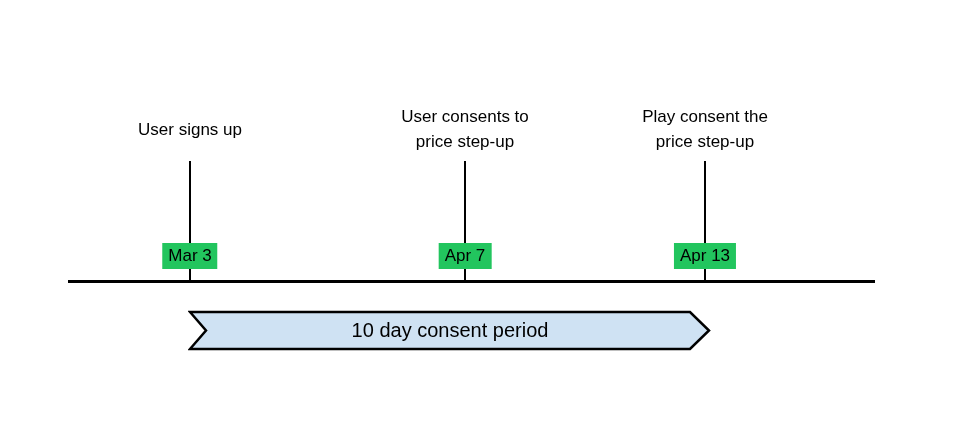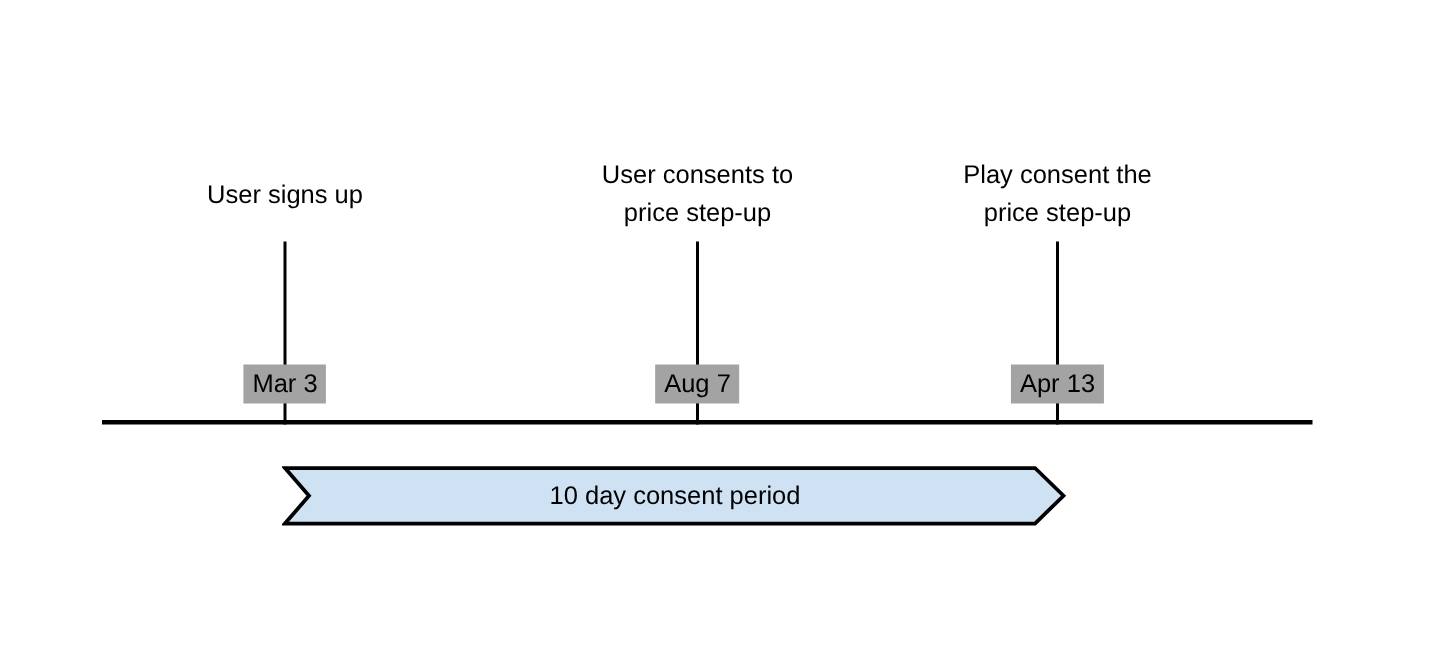--- a/index.html
+++ b/index.html
@@ -35,21 +35,21 @@
     top: 161px;
     width: 2px;
     height: 122px;
     background: #000000;
     transform: translateX(-50%);
   }
   .date-label {
     position: absolute;
     top: 243px;
     transform: translateX(-50%);
-    background: #a3a3a3;
+    background: #22c55e;
     font-size: 17px;
     line-height: 26px;
     padding: 0 6px;
     white-space: nowrap;
   }
   .timeline {
     position: absolute;
     left: 68px;
     top: 280px;
     width: 807px;
@@ -65,21 +65,21 @@
   }
   .banner-label {
     position: absolute;
     left: 188px;
     top: 310px;
     width: 524px;
     height: 41px;
     display: flex;
     align-items: center;
     justify-content: center;
-    font-size: 17px;
+    font-size: 20px;
   }
   
   .x-e1 { left: 190px; }
   .x-e2 { left: 465px; }
   .x-e3 { left: 705px; }
 </style>
 </head>
 <body>
 
 <div class="canvas">
@@ -89,21 +89,21 @@
 
   <div class="event-title x-e2">User consents to
 price step-up</div>
   <div class="tick x-e2"></div>
 
   <div class="event-title x-e3">Play consent the
 price step-up</div>
   <div class="tick x-e3"></div>
 
   <div class="date-label x-e1">Mar 3</div>
-  <div class="date-label x-e2">Aug 7</div>
+  <div class="date-label x-e2">Apr 7</div>
   <div class="date-label x-e3">Apr 13</div>
 
   <div class="timeline"></div>
 
   <svg class="banner" viewBox="0 0 524 41">
     <polygon points="2,2 502,2 521,20.5 502,39 2,39 18,20.5" fill="#cfe2f3" stroke="#000000" stroke-width="2.5" stroke-linejoin="miter"></polygon>
   </svg>
   <div class="banner-label">10 day consent period</div>
 
 </div>

